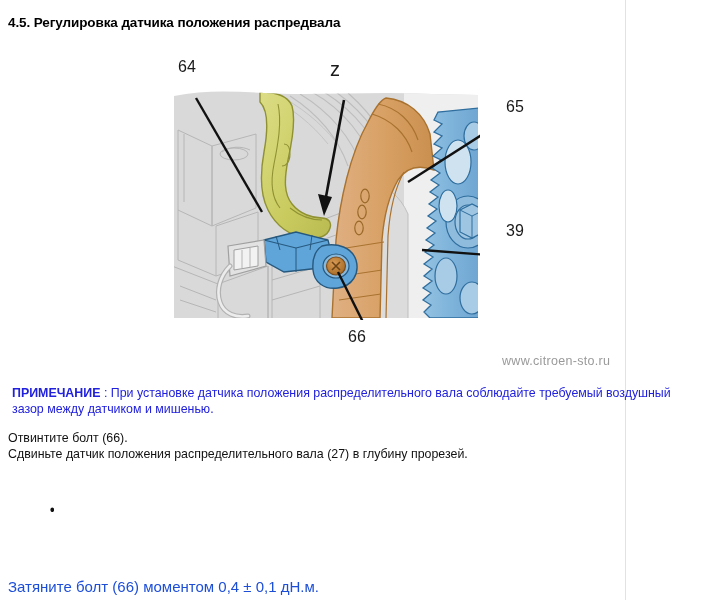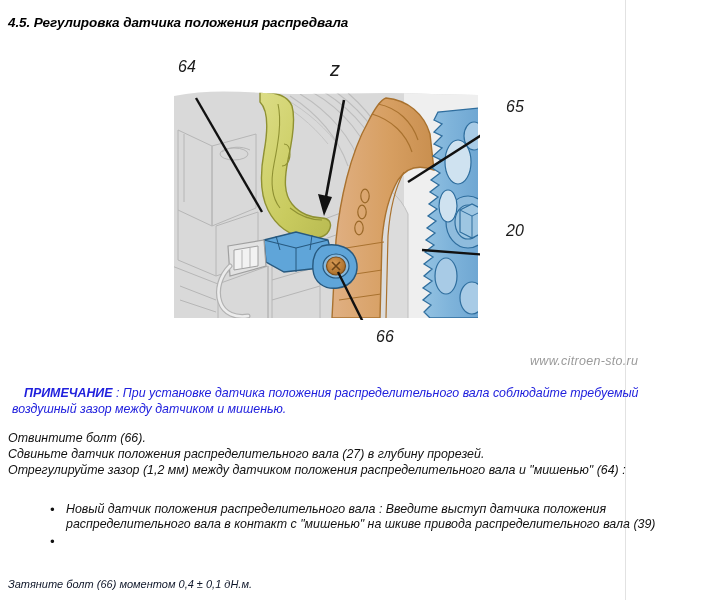--- a/index.html
+++ b/index.html
@@ -13,21 +13,20 @@
     overflow: hidden;
     font-family: "Liberation Sans", sans-serif;
     color: #000000;
     position: relative;
   }
   .page {
     position: relative;
     width: 632px;
     height: 600px;
     box-sizing: border-box;
-    font-style: italic;
   }
   
   .page-frame-right {
     position: absolute;
     top: 0;
     right: 6px;
     width: 1px;
     height: 600px;
     background: #e2e2e2;
   }
@@ -55,53 +54,51 @@
     position: absolute;
     font-size: 16px;
     font-weight: normal;
     color: #1a1a1a;
     font-family: "Liberation Sans", sans-serif;
   }
   .lbl-64 { left: 6px;   top: 22px; }
   .lbl-z  { left: 158px; top: 22px; font-size: 20px; }
   .lbl-65 { left: 334px; top: 62px; }
   .lbl-39 { left: 334px; top: 186px; }
-  .lbl-66 { left: 176px; top: 292px; margin-left: 28px; }
+  .lbl-66 { left: 176px; top: 292px; }
 
   .illustration {
     position: absolute;
     left: 0px;
     top: 54px;
     width: 308px;
     height: 230px;
   }
   .watermark {
     position: absolute;
     left: 330px;
     top: 318px;
     font-size: 12.5px;
     color: #9a9a9a;
     letter-spacing: 0.3px;
     white-space: nowrap;
-    margin-left: 28px;
   }
 
   
   .note-block {
     position: absolute;
     left: 12px;
     top: 386px;
     width: 668px;
     color: #2020dd;
     font-size: 12.4px;
     line-height: 15.5px;
   }
   .note-block .note-label {
     font-weight: bold;
-    margin-left: 12px;
   }
 
   
   .body-lines {
     position: absolute;
     left: 8px;
     top: 430px;
     width: 690px;
     font-size: 12.4px;
     line-height: 16.2px;
@@ -131,40 +128,40 @@
     left: 42px;
     top: 0px;
     font-size: 13px;
     line-height: 15.4px;
   }
 
   .closing {
     position: absolute;
     left: 8px;
     top: 578px;
-    font-size: 11px;
-    color: #0f172a;
+    font-size: 15px;
+    color: #1d4ed8;
     white-space: nowrap;
   }
 </style>
 </head>
 <body>
 
 <div class="page">
 
   <div class="page-frame-right"></div>
 
   <h1 class="doc-title">4.5. Регулировка датчика положения распредвала</h1>
 
   <div class="figure">
 
     <span class="fig-label lbl-64">64</span>
     <span class="fig-label lbl-z">z</span>
     <span class="fig-label lbl-65">65</span>
-    <span class="fig-label lbl-39">20</span>
+    <span class="fig-label lbl-39">39</span>
     <span class="fig-label lbl-66">66</span>
 
     <svg class="illustration" viewBox="0 0 308 230">
       <defs>
         <clipPath id="imgclip">
           <path d="M2,6 C30,0 60,1 92,3 C140,6 200,1 260,4 L306,5 L306,228 L2,228 Z"></path>
         </clipPath>
         <linearGradient id="tanGrad" x1="0" y1="0" x2="1" y2="0">
           <stop offset="0%" stop-color="#e0b083"></stop>
           <stop offset="55%" stop-color="#d79f62"></stop>
@@ -322,27 +319,25 @@
     <span class="watermark">www.citroen-sto.ru</span>
   </div>
 
   <div class="note-block">
     <span class="note-label">ПРИМЕЧАНИЕ</span><span> : </span><span>При установке датчика положения распределительного вала соблюдайте требуемый воздушный зазор между датчиком и мишенью.</span>
   </div>
 
   <div class="body-lines">
     <div class="line">Отвинтите болт (66).</div>
     <div class="line">Сдвиньте датчик положения распределительного вала (27) в глубину прорезей.</div>
-    <div class="line">Отрегулируйте зазор (1,2 мм) между датчиком положения распределительного вала и "мишенью" (64) :</div>
   </div>
 
   <ul class="bullets">
     <li>
       <span class="dot">•</span>
-      <span>Новый датчик положения распределительного вала : Введите выступ датчика положения распределительного вала в контакт с "мишенью" на шкиве привода распределительного вала (39)</span>
     </li>
     <li>
       <span class="dot">•</span>
     </li>
   </ul>
 
   <div class="closing">Затяните болт (66) моментом 0,4 ± 0,1 дН.м.</div>
 
 </div>
 

